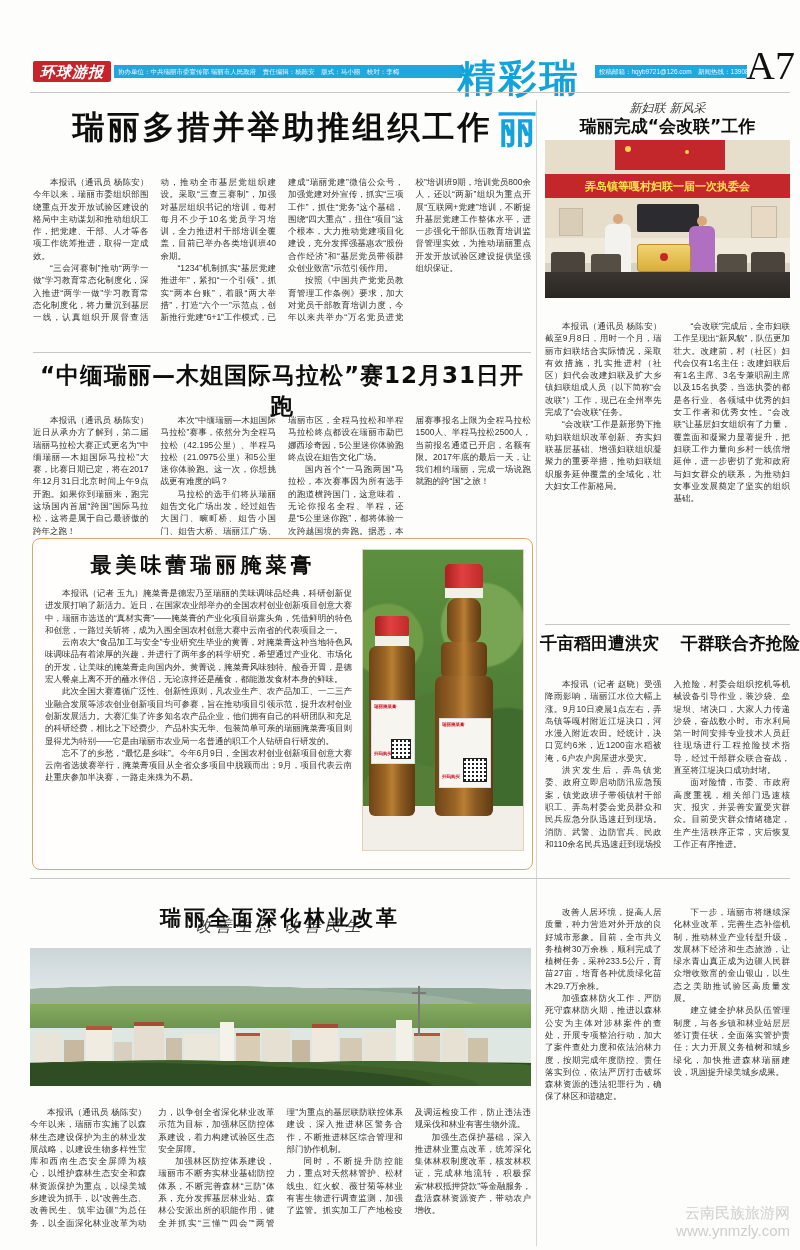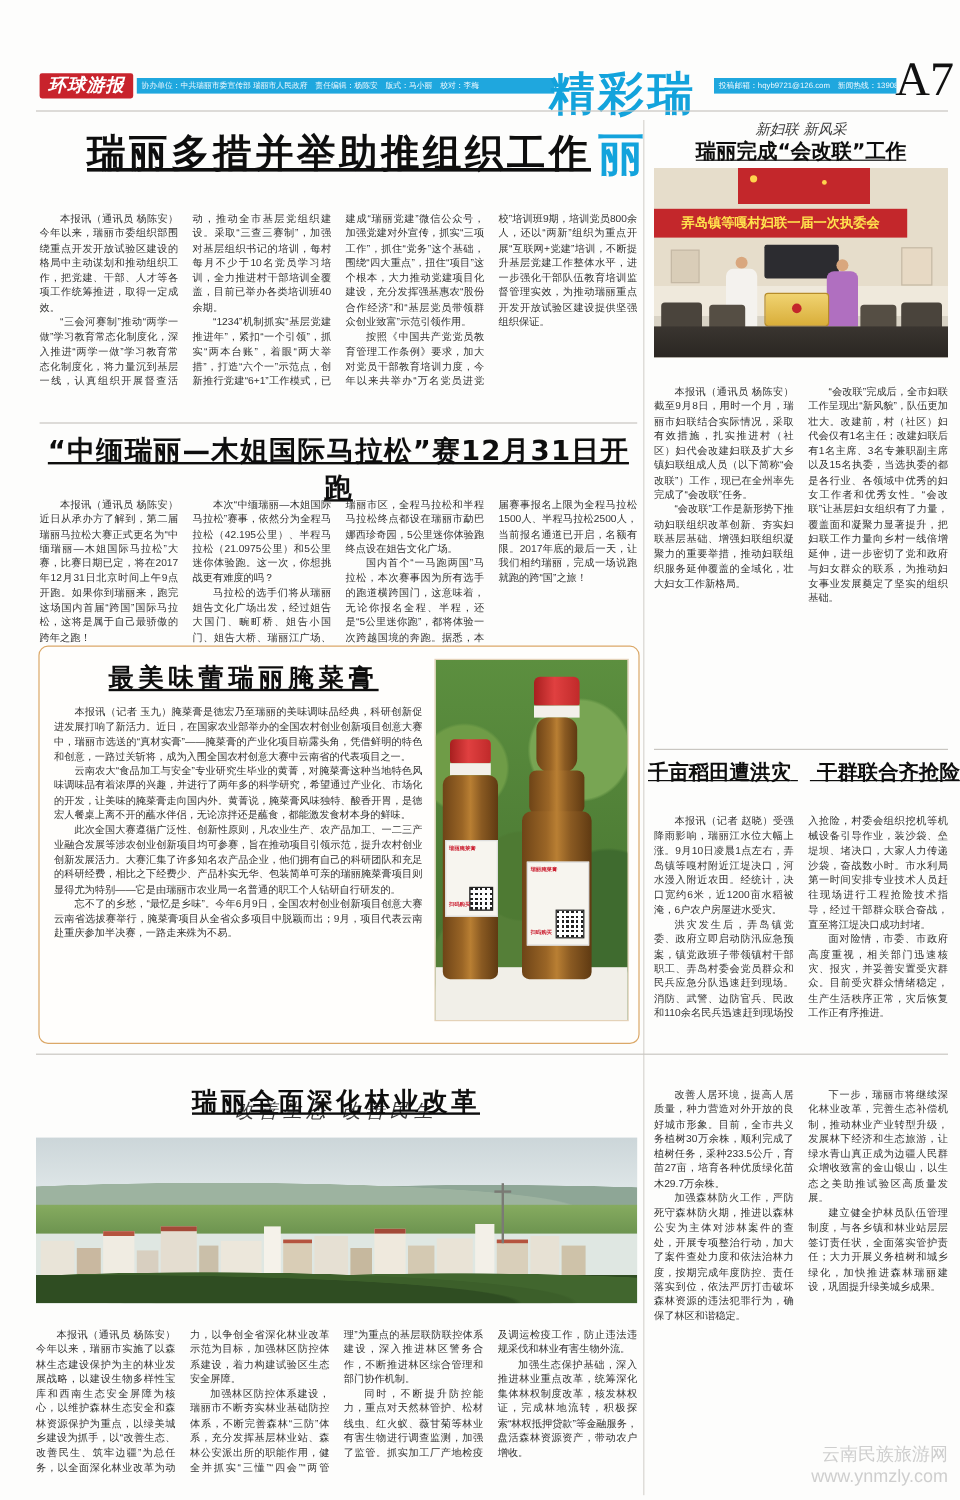--- a/index.html
+++ b/index.html
@@ -10,21 +10,21 @@
   .logo{background:#c8232c;color:#fff;font-weight:bold;font-style:italic;
         font-size:15px;line-height:21px;text-align:center;letter-spacing:1px;border-radius:2px;}
   .strip{background:#1fa7de;color:#eef9ff;font-size:6.5px;line-height:13px;white-space:nowrap;
          overflow:hidden;padding:0 4px;}
   .masthead{color:#13a3dc;font-weight:bold;font-size:38px;letter-spacing:3px;
             font-family:"DejaVu Sans",sans-serif;}
   .pageno{font-family:"Liberation Serif","DejaVu Serif",serif;font-size:40px;color:#111;}
   .hrule{background:#c9c6c1;height:1px;}
   .vrule{background:#d8d5d0;width:1px;}
   
-  .hl{font-weight:bold;color:#0e0e0e;text-align:center;font-family:"DejaVu Sans",sans-serif;text-decoration:underline;}
+  .hl{font-weight:bold;color:#0e0e0e;text-align:center;font-family:"DejaVu Sans",sans-serif;}
   .kicker{font-family:"DejaVu Serif","Liberation Serif",serif;font-style:italic;
           color:#3c3c3c;text-align:center;}
   
   .body-text{font-size:8.5px;line-height:12.3px;color:#333;overflow:hidden;margin-top:14px;}
   .body-text p{margin:0;text-indent:2em;text-align:justify;}
   .cols-4{column-count:4;column-gap:12px;}
   .cols-2{column-count:2;column-gap:12px;}
   
   .sauce-box{border:1px solid #dba868;border-radius:8px;background:#fffefc;}
   
@@ -77,21 +77,21 @@
   <div class="abs hrule" style="left:33px;top:352px;width:498px;"></div>
 
   <div class="abs kicker" style="left:545px;top:100px;width:245px;font-size:12px;">新妇联 新风采</div>
   <div class="abs hl" style="left:545px;top:115px;width:245px;font-size:17px;">瑞丽完成“会改联”工作</div>
 
   <div class="abs photo meeting" style="left:545px;top:140px;width:245px;height:158px;">
     <div class="abs" style="left:70px;top:0;width:110px;height:30px;background:#c3272b;">
       <div class="abs" style="left:10px;top:6px;width:6px;height:6px;background:#ffd34d;border-radius:50%;"></div>
       <div class="abs" style="left:70px;top:10px;width:4px;height:4px;background:#ffd34d;border-radius:50%;"></div>
     </div>
-    <div class="abs banner-red" style="left:0;top:34px;width:211px;height:24px;font-size:11px;line-height:24px;overflow:hidden;">弄岛镇等嘎村妇联一届一次执委会</div>
+    <div class="abs banner-red" style="left:0;top:34px;width:245px;height:24px;font-size:11px;line-height:24px;overflow:hidden;">弄岛镇等嘎村妇联一届一次执委会</div>
     <div class="abs" style="left:92px;top:64px;width:62px;height:28px;background:#2c2c30;border-radius:2px;"></div>
     <div class="abs" style="left:14px;top:68px;width:22px;height:26px;background:#d9cdb8;border:1px solid #c5b9a5;"></div>
     <div class="abs" style="left:206px;top:66px;width:24px;height:30px;background:#e7d9c4;border:1px solid #c5b9a5;"></div>
     <div class="abs" style="left:68px;top:74px;width:10px;height:10px;background:#d9a77e;border-radius:50%;"></div>
     <div class="abs" style="left:60px;top:84px;width:26px;height:48px;background:#f4f2ee;border-radius:6px 6px 0 0;"></div>
     <div class="abs" style="left:152px;top:76px;width:10px;height:10px;background:#d9a77e;border-radius:50%;"></div>
     <div class="abs" style="left:144px;top:86px;width:26px;height:46px;background:#b06fc0;border-radius:6px 6px 0 0;"></div>
     <div class="abs" style="left:92px;top:104px;width:52px;height:26px;background:linear-gradient(#f0d371,#d9ae3a);border:1px solid #b68c2a;border-radius:3px;">
       <div class="abs" style="left:22px;top:8px;width:8px;height:8px;background:#c3272b;border-radius:50%;"></div>
     </div>

